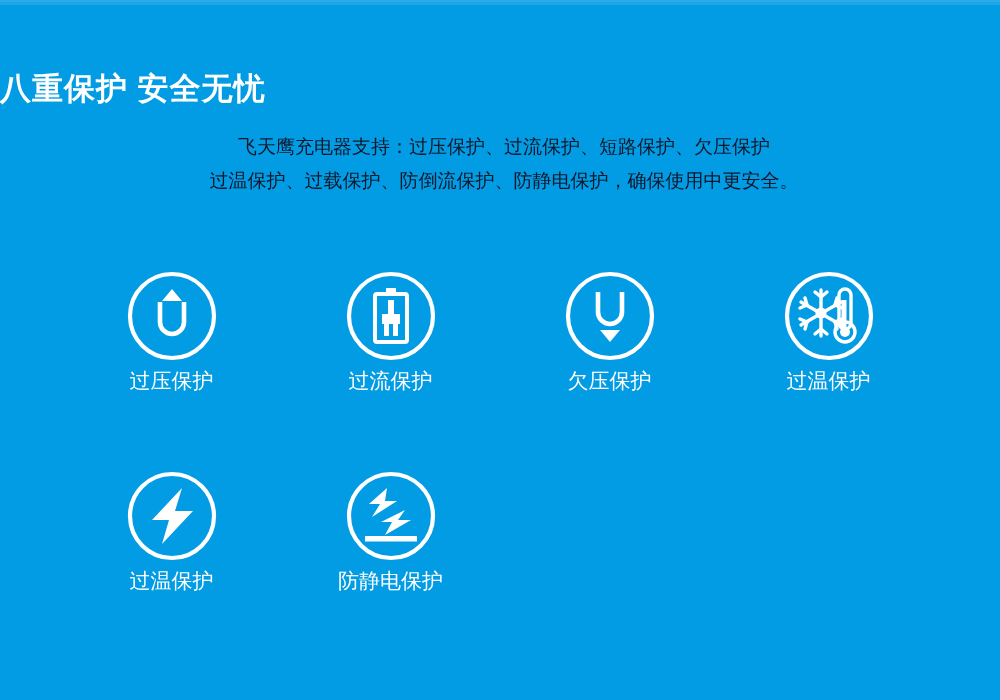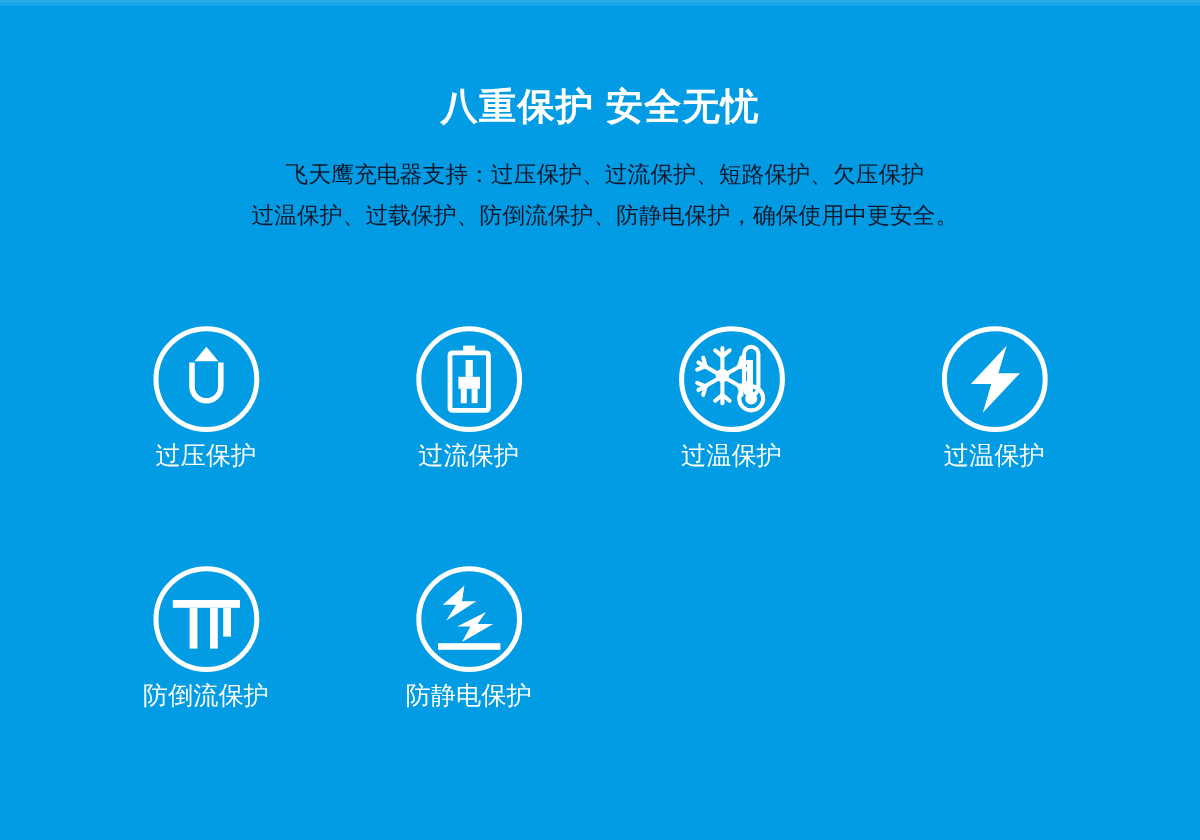--- a/index.html
+++ b/index.html
@@ -34,21 +34,21 @@
     width: 100%; height: 2px;
     background: #2aace9;
   }
 
   
   .heading {
     position: absolute;
     top: 68px;
     left: 0;
     width: 1000px;
-    text-align: center;
+    text-align: left;
     color: #ffffff;
     font-size: 31px;
     font-weight: bold;
     letter-spacing: 1px;
     line-height: 42px;
     white-space: pre;
   }
 
   .subheading {
     position: absolute;
@@ -136,20 +136,30 @@
           <rect x="43" y="30" width="6" height="14" fill="#ffffff"></rect>
           <rect x="37" y="44" width="18" height="10" fill="#ffffff"></rect>
           <rect x="39" y="54" width="5" height="12" fill="#ffffff"></rect>
           <rect x="48" y="54" width="5" height="12" fill="#ffffff"></rect>
         </svg>
       </div>
       <div class="cell-label">过流保护</div>
     </div>
 
 
+    <div class="cell">
+      <div class="icon-wrap">
+        <svg width="92" height="92" viewBox="0 0 92 92" aria-hidden="true">
+          <circle cx="46" cy="46" r="42" fill="none" stroke="#ffffff" stroke-width="4.2"></circle>
+          <path d="M34 22 L34 42 A12 12 0 0 0 58 42 L58 22" fill="none" stroke="#ffffff" stroke-width="4.6" stroke-linecap="butt"></path>
+          <path d="M46 72 L56 60 L36 60 Z" fill="#ffffff"></path>
+        </svg>
+      </div>
+      <div class="cell-label">欠压保护</div>
+    </div>
 
     <div class="cell">
       <div class="icon-wrap">
         <svg width="92" height="92" viewBox="0 0 92 92" aria-hidden="true">
           <circle cx="46" cy="46" r="42" fill="none" stroke="#ffffff" stroke-width="4.2"></circle>
           <g stroke="#ffffff" stroke-width="3.4" stroke-linecap="round" fill="none">
             <line x1="38" y1="20" x2="38" y2="66"></line>
             <line x1="18" y1="32" x2="58" y2="55"></line>
             <line x1="58" y1="32" x2="18" y2="55"></line>
             <line x1="38" y1="27" x2="32" y2="22"></line>
@@ -178,32 +188,20 @@
     <div class="cell">
       <div class="icon-wrap">
         <svg width="92" height="92" viewBox="0 0 92 92" aria-hidden="true">
           <circle cx="46" cy="46" r="42" fill="none" stroke="#ffffff" stroke-width="4.2"></circle>
           <path d="M56 18 L26 50 L43 50 L36 74 L67 41 L49 41 Z" fill="#ffffff"></path>
         </svg>
       </div>
       <div class="cell-label">过温保护</div>
     </div>
 
-    <div class="cell">
-      <div class="icon-wrap">
-        <svg width="92" height="92" viewBox="0 0 92 92" aria-hidden="true">
-          <circle cx="46" cy="46" r="42" fill="none" stroke="#ffffff" stroke-width="4.2"></circle>
-          <rect x="18" y="30" width="56" height="6.5" fill="#ffffff"></rect>
-          <rect x="32" y="36.5" width="6.5" height="34" fill="#ffffff"></rect>
-          <rect x="49" y="36.5" width="6.5" height="34" fill="#ffffff"></rect>
-          <rect x="60" y="36.5" width="6.5" height="24" fill="#ffffff"></rect>
-        </svg>
-      </div>
-      <div class="cell-label">防倒流保护</div>
-    </div>
 
     <div class="cell">
       <div class="icon-wrap">
         <svg width="92" height="92" viewBox="0 0 92 92" aria-hidden="true">
           <circle cx="46" cy="46" r="42" fill="none" stroke="#ffffff" stroke-width="4.2"></circle>
           <path d="M42 18 L24 34 L35 34 L27 47 L52 31 L40 31 Z" fill="#ffffff"></path>
           <path d="M60 40 L36 52 L47 52 L40 65 L66 50 L53 50 Z" fill="#ffffff"></path>
           <rect x="20" y="66" width="52" height="5.5" fill="#ffffff"></rect>
         </svg>
       </div>

